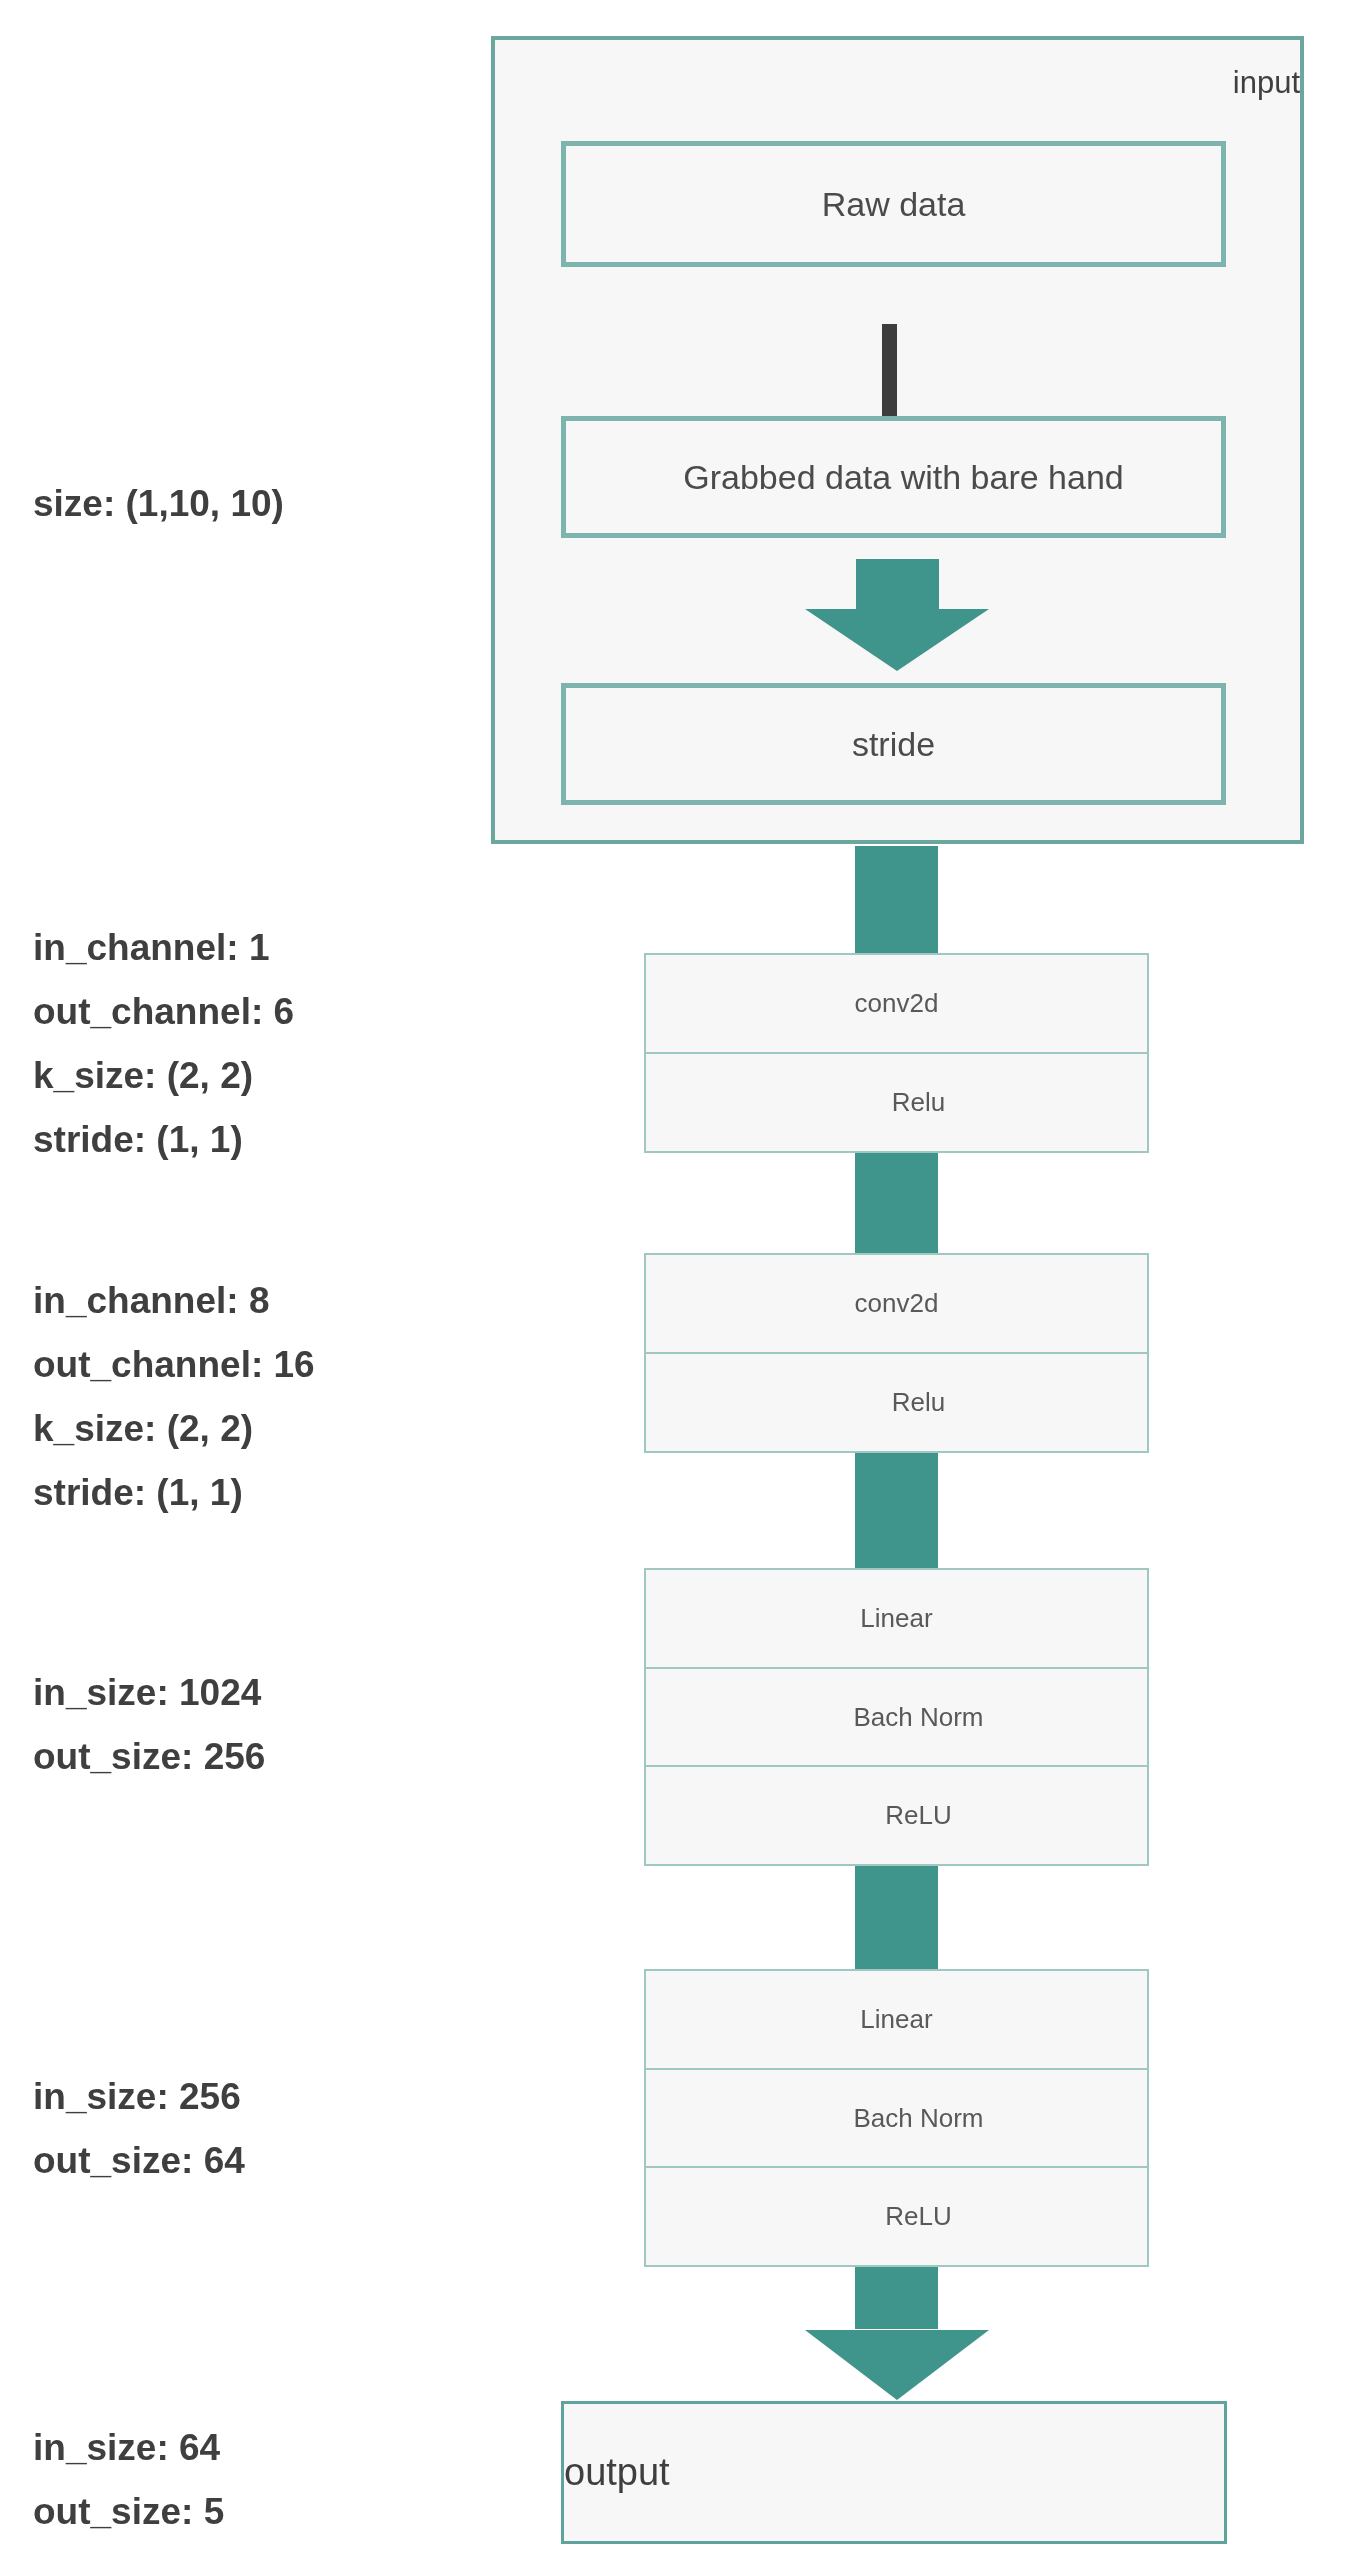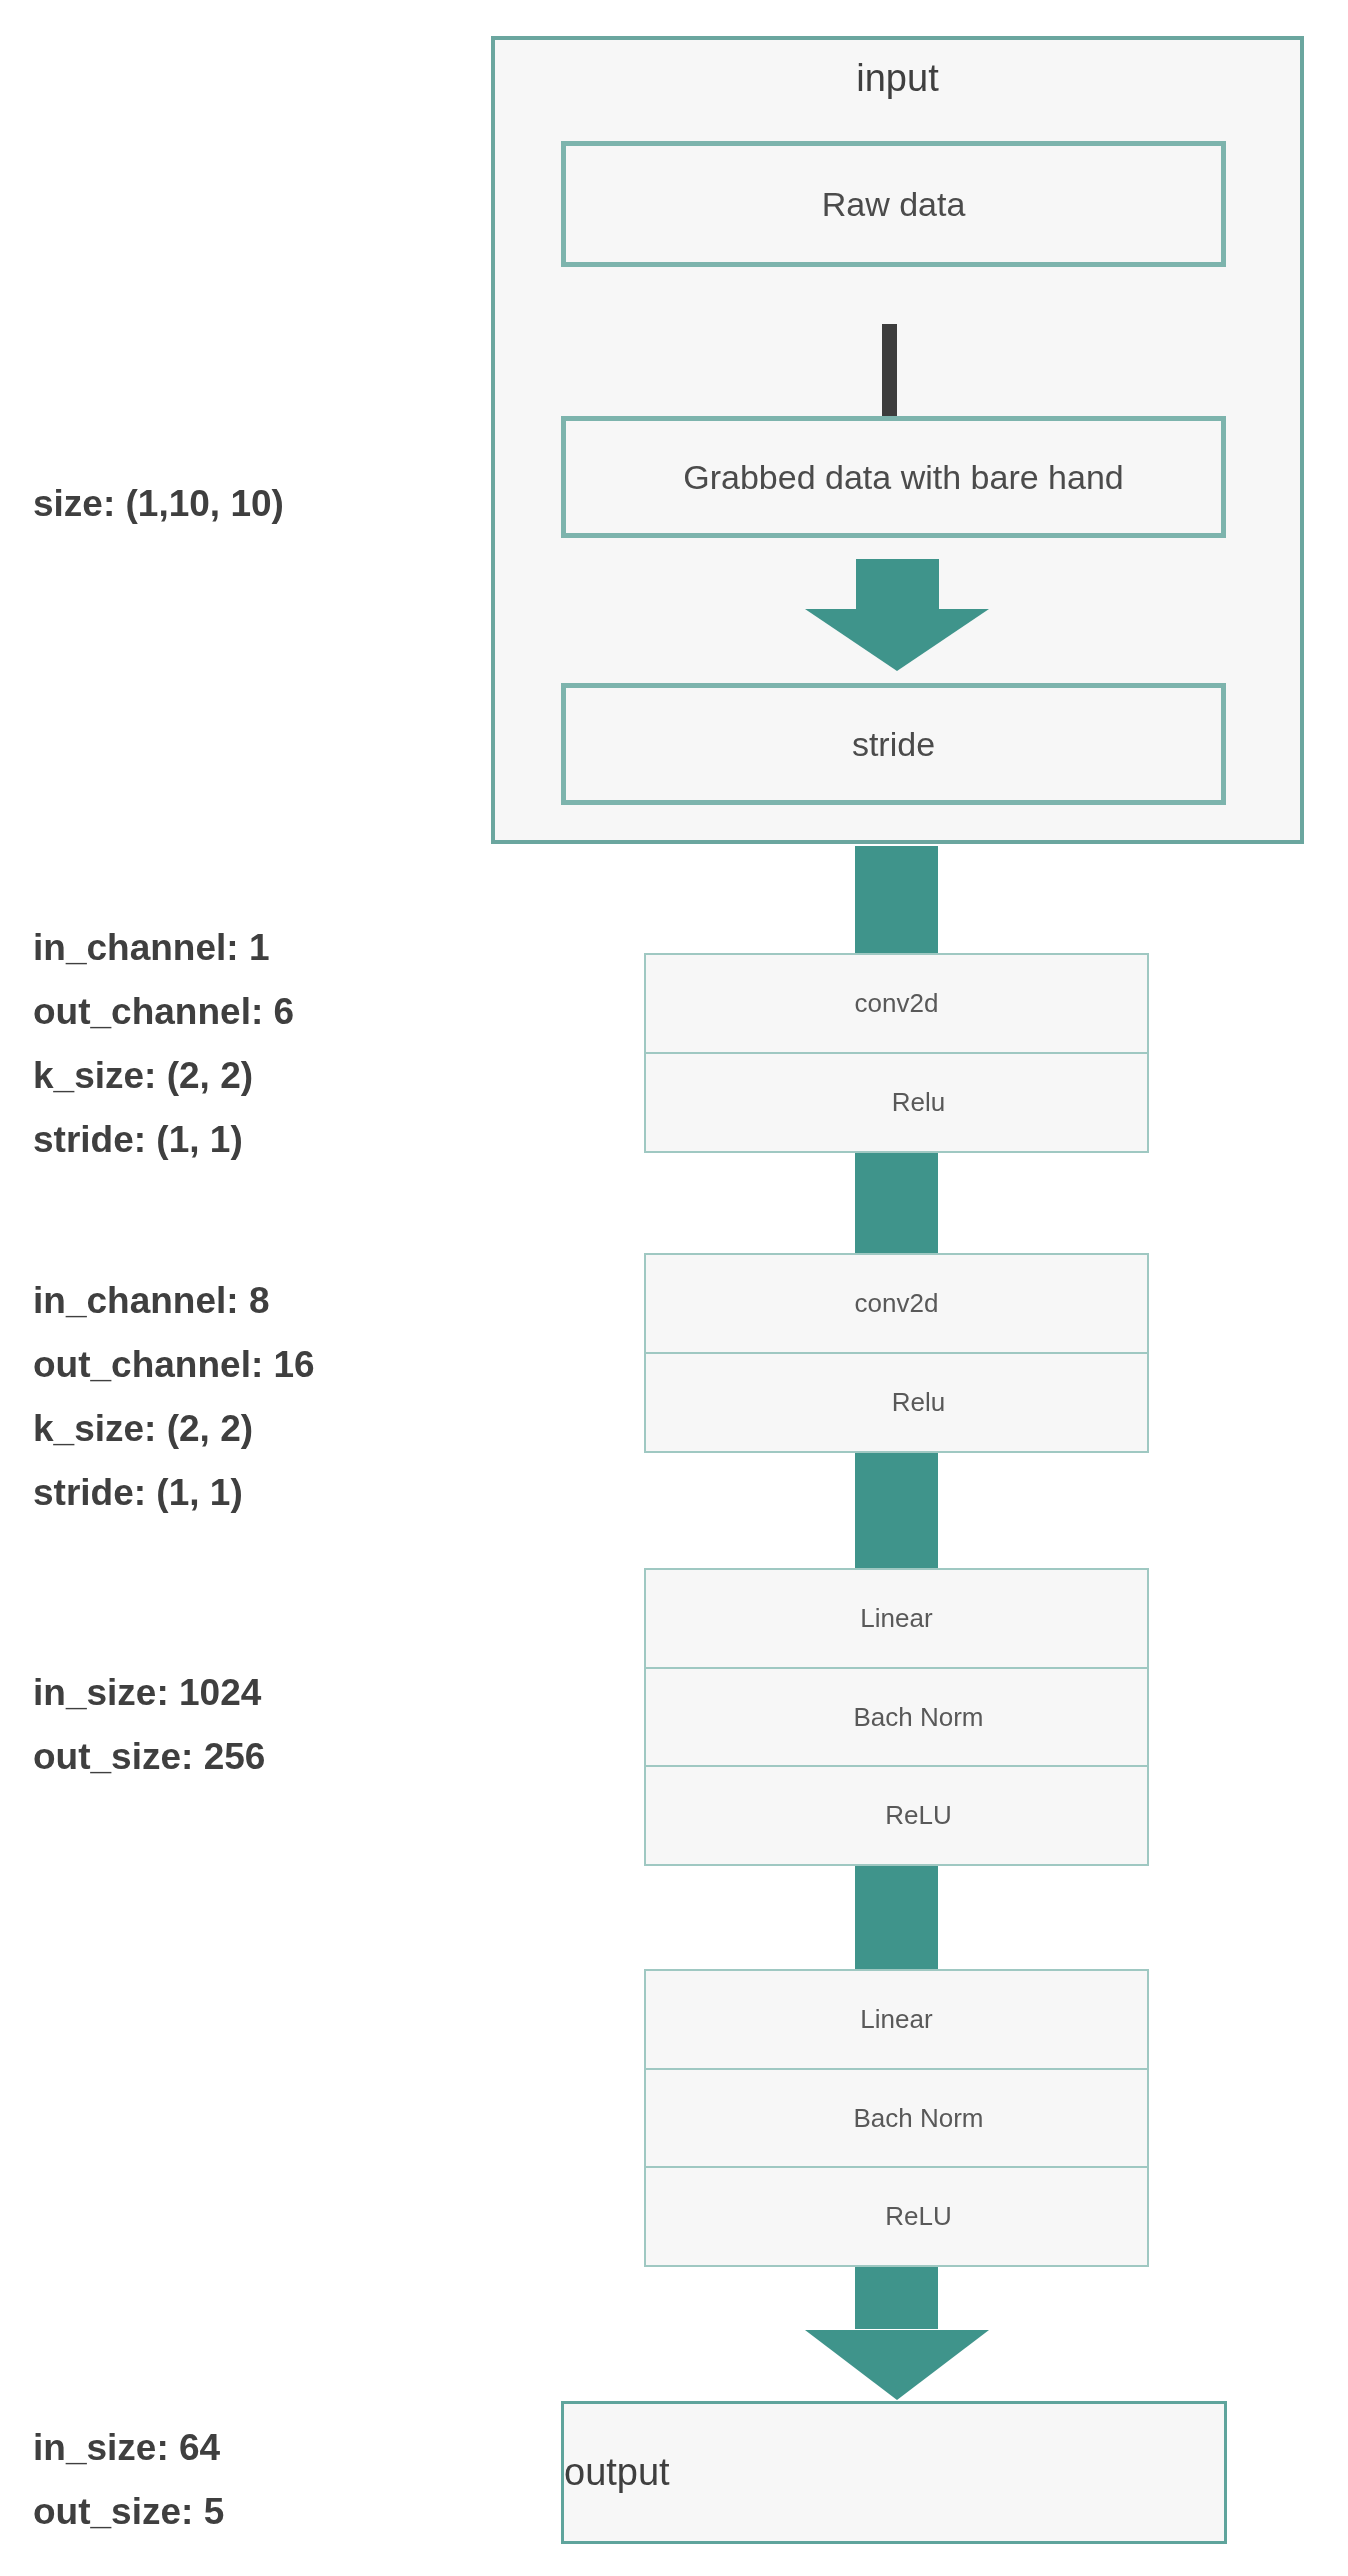--- a/index.html
+++ b/index.html
@@ -31,22 +31,22 @@
   }
   
   .container-box{
     position:absolute;left:491px;top:36px;width:813px;height:808px;
     background:var(--box-fill);
     border:4.2px solid var(--container-border);
     box-sizing:border-box;
     z-index:1;
   }
   .container-title{
-    position:absolute;top:17px;left:0;width:100%;
-    text-align:center;font-size:38px;color:var(--label-text);
+    position:absolute;top:25px;left:0;width:100%;
+    text-align:right;font-size:31px;color:var(--label-text);
   }
   .node{
     position:absolute;
     background:var(--box-fill);
     border:5.3px solid var(--node-border);
     box-sizing:border-box;
     display:flex;align-items:center;justify-content:center;
     font-size:34px;color:var(--node-text);
     white-space:nowrap;
   }
@@ -125,20 +125,24 @@
   <div class="annotation" id="ann-2">
     <div>in_channel: 8</div>
     <div>out_channel: 16</div>
     <div>k_size: (2, 2)</div>
     <div>stride: (1, 1)</div>
   </div>
   <div class="annotation" id="ann-3">
     <div>in_size: 1024</div>
     <div>out_size: 256</div>
   </div>
+  <div class="annotation" id="ann-4">
+    <div>in_size: 256</div>
+    <div>out_size: 64</div>
+  </div>
   <div class="annotation" id="ann-5">
     <div>in_size: 64</div>
     <div>out_size: 5</div>
   </div>
 
   <div class="connector" id="conn-1"></div>
   <div class="connector" id="conn-2"></div>
   <div class="connector" id="conn-3"></div>
   <div class="connector" id="conn-4"></div>
 

